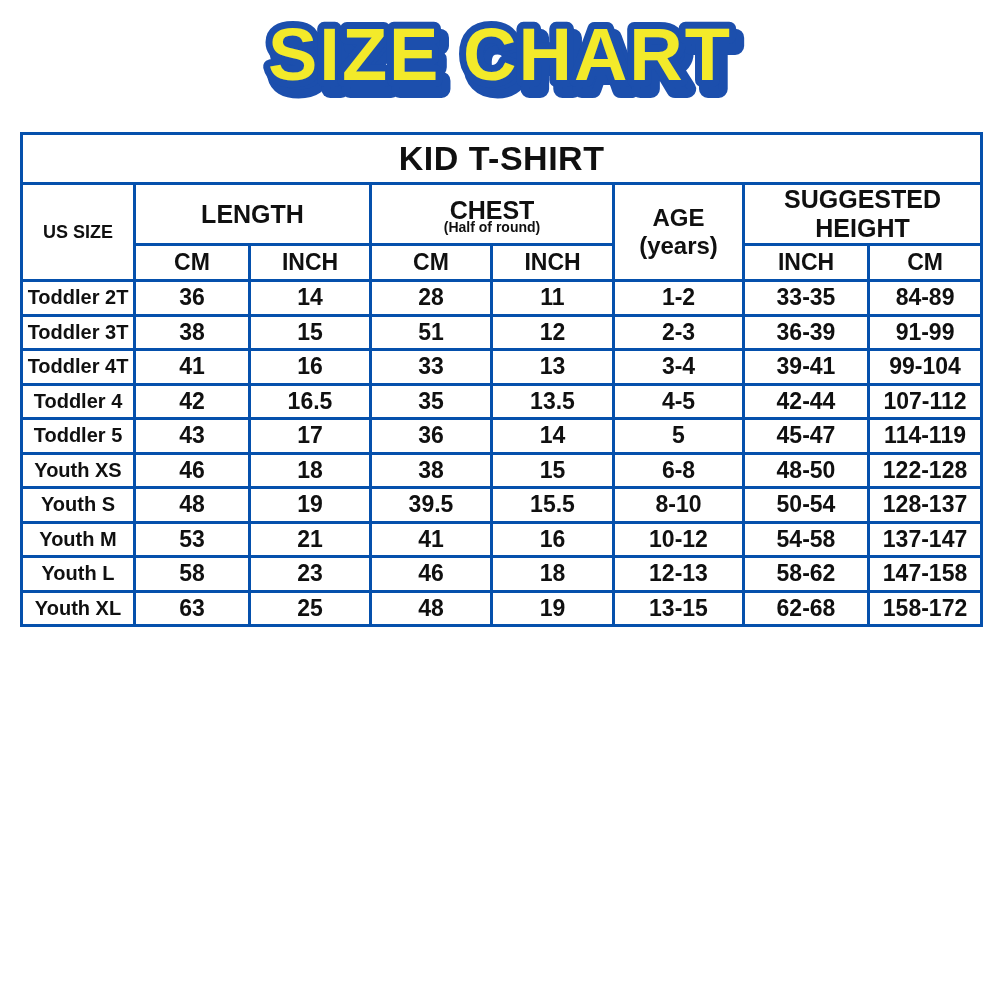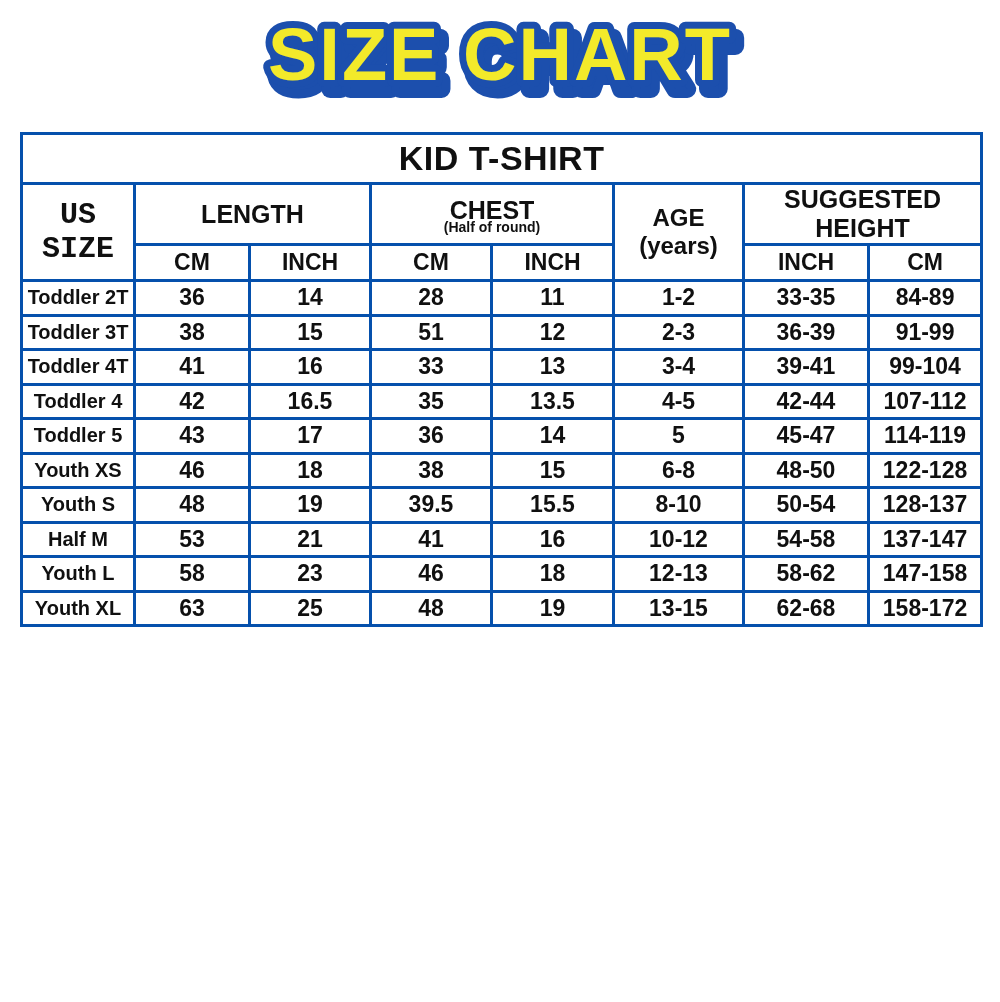--- a/index.html
+++ b/index.html
@@ -38,23 +38,22 @@
     font-weight: bold;
     height: 50px;
     letter-spacing: 0.5px;
   }
   th.group-head {
     font-size: 25px;
     font-weight: bold;
     height: 44px;
   }
   th.us-size-head {
-    font-size: 30px;
-    font-weight: bold;
-    font-family: Liberation Mono, monospace;
+    font-size: 18px;
+    font-weight: bold;
   }
   th.age-head {
     font-size: 24px;
     font-weight: bold;
     line-height: 1.15;
   }
   .sub-label {
     display: block;
     font-size: 14px;
     font-weight: bold;
@@ -195,21 +194,21 @@
           <td class="size-cell">Youth S</td>
           <td class="num-cell">48</td>
           <td class="num-cell">19</td>
           <td class="num-cell">39.5</td>
           <td class="num-cell">15.5</td>
           <td class="num-cell">8-10</td>
           <td class="num-cell">50-54</td>
           <td class="num-cell">128-137</td>
         </tr>
         <tr>
-          <td class="size-cell">Half M</td>
+          <td class="size-cell">Youth M</td>
           <td class="num-cell">53</td>
           <td class="num-cell">21</td>
           <td class="num-cell">41</td>
           <td class="num-cell">16</td>
           <td class="num-cell">10-12</td>
           <td class="num-cell">54-58</td>
           <td class="num-cell">137-147</td>
         </tr>
         <tr>
           <td class="size-cell">Youth L</td>

